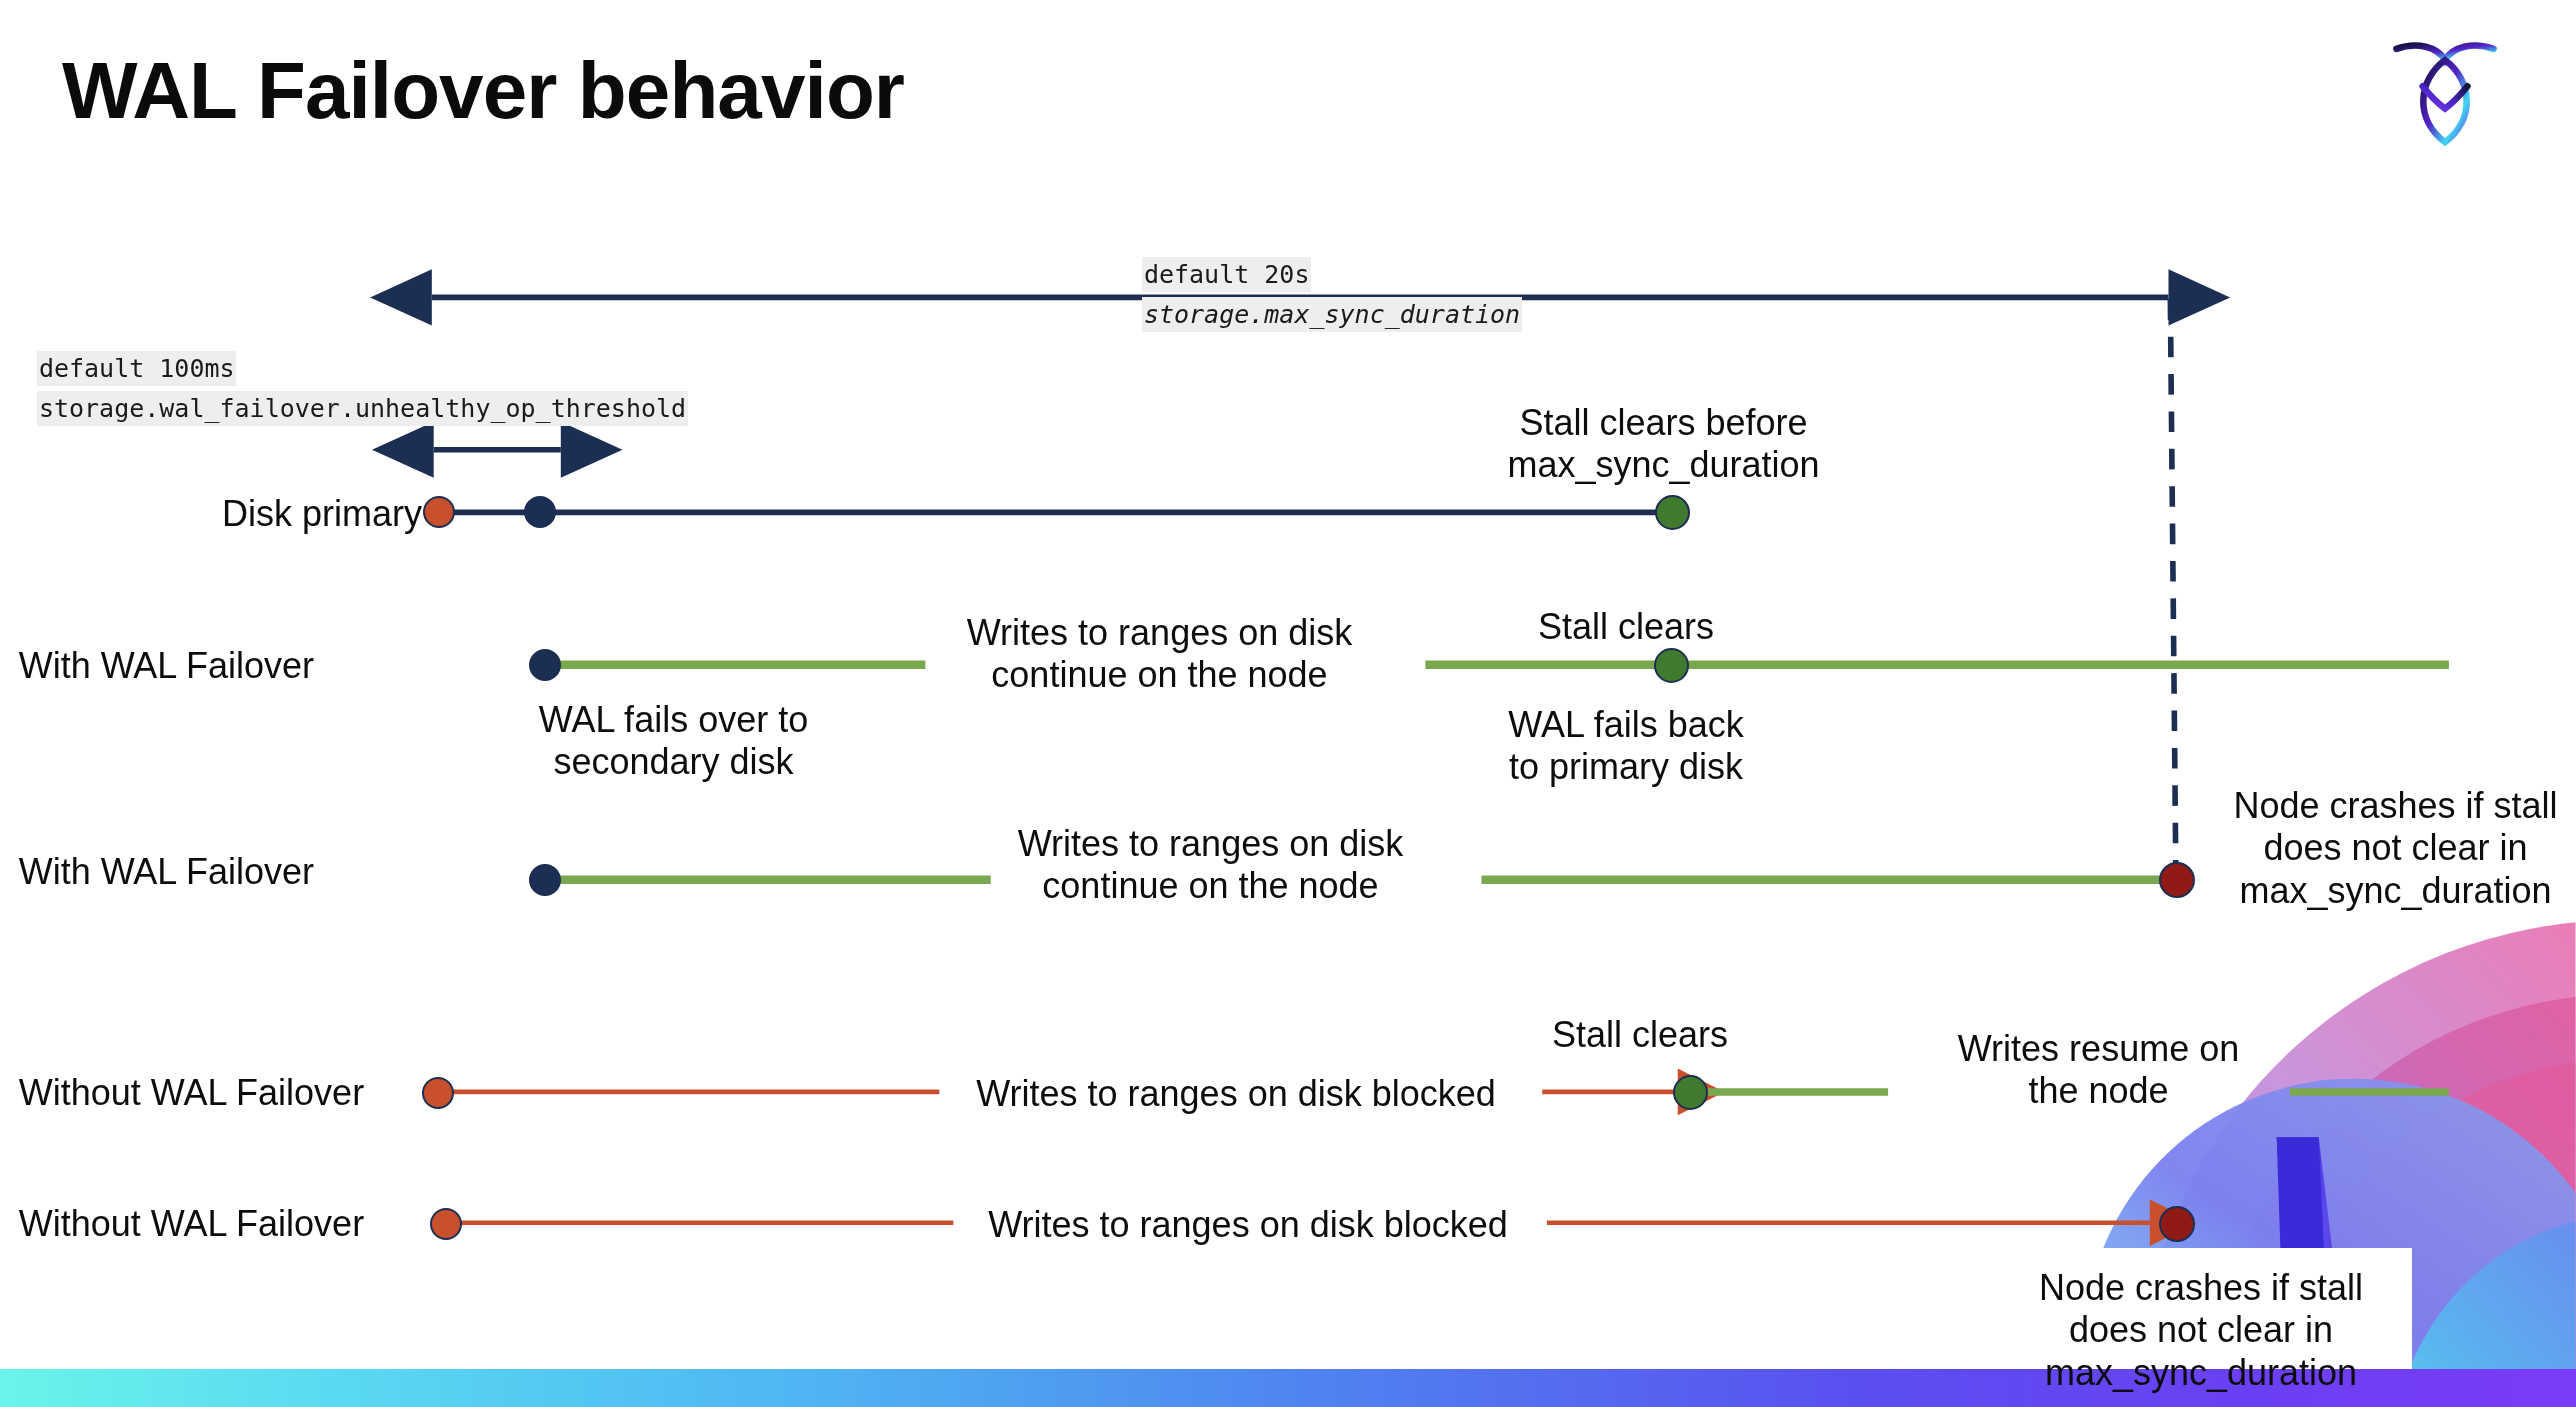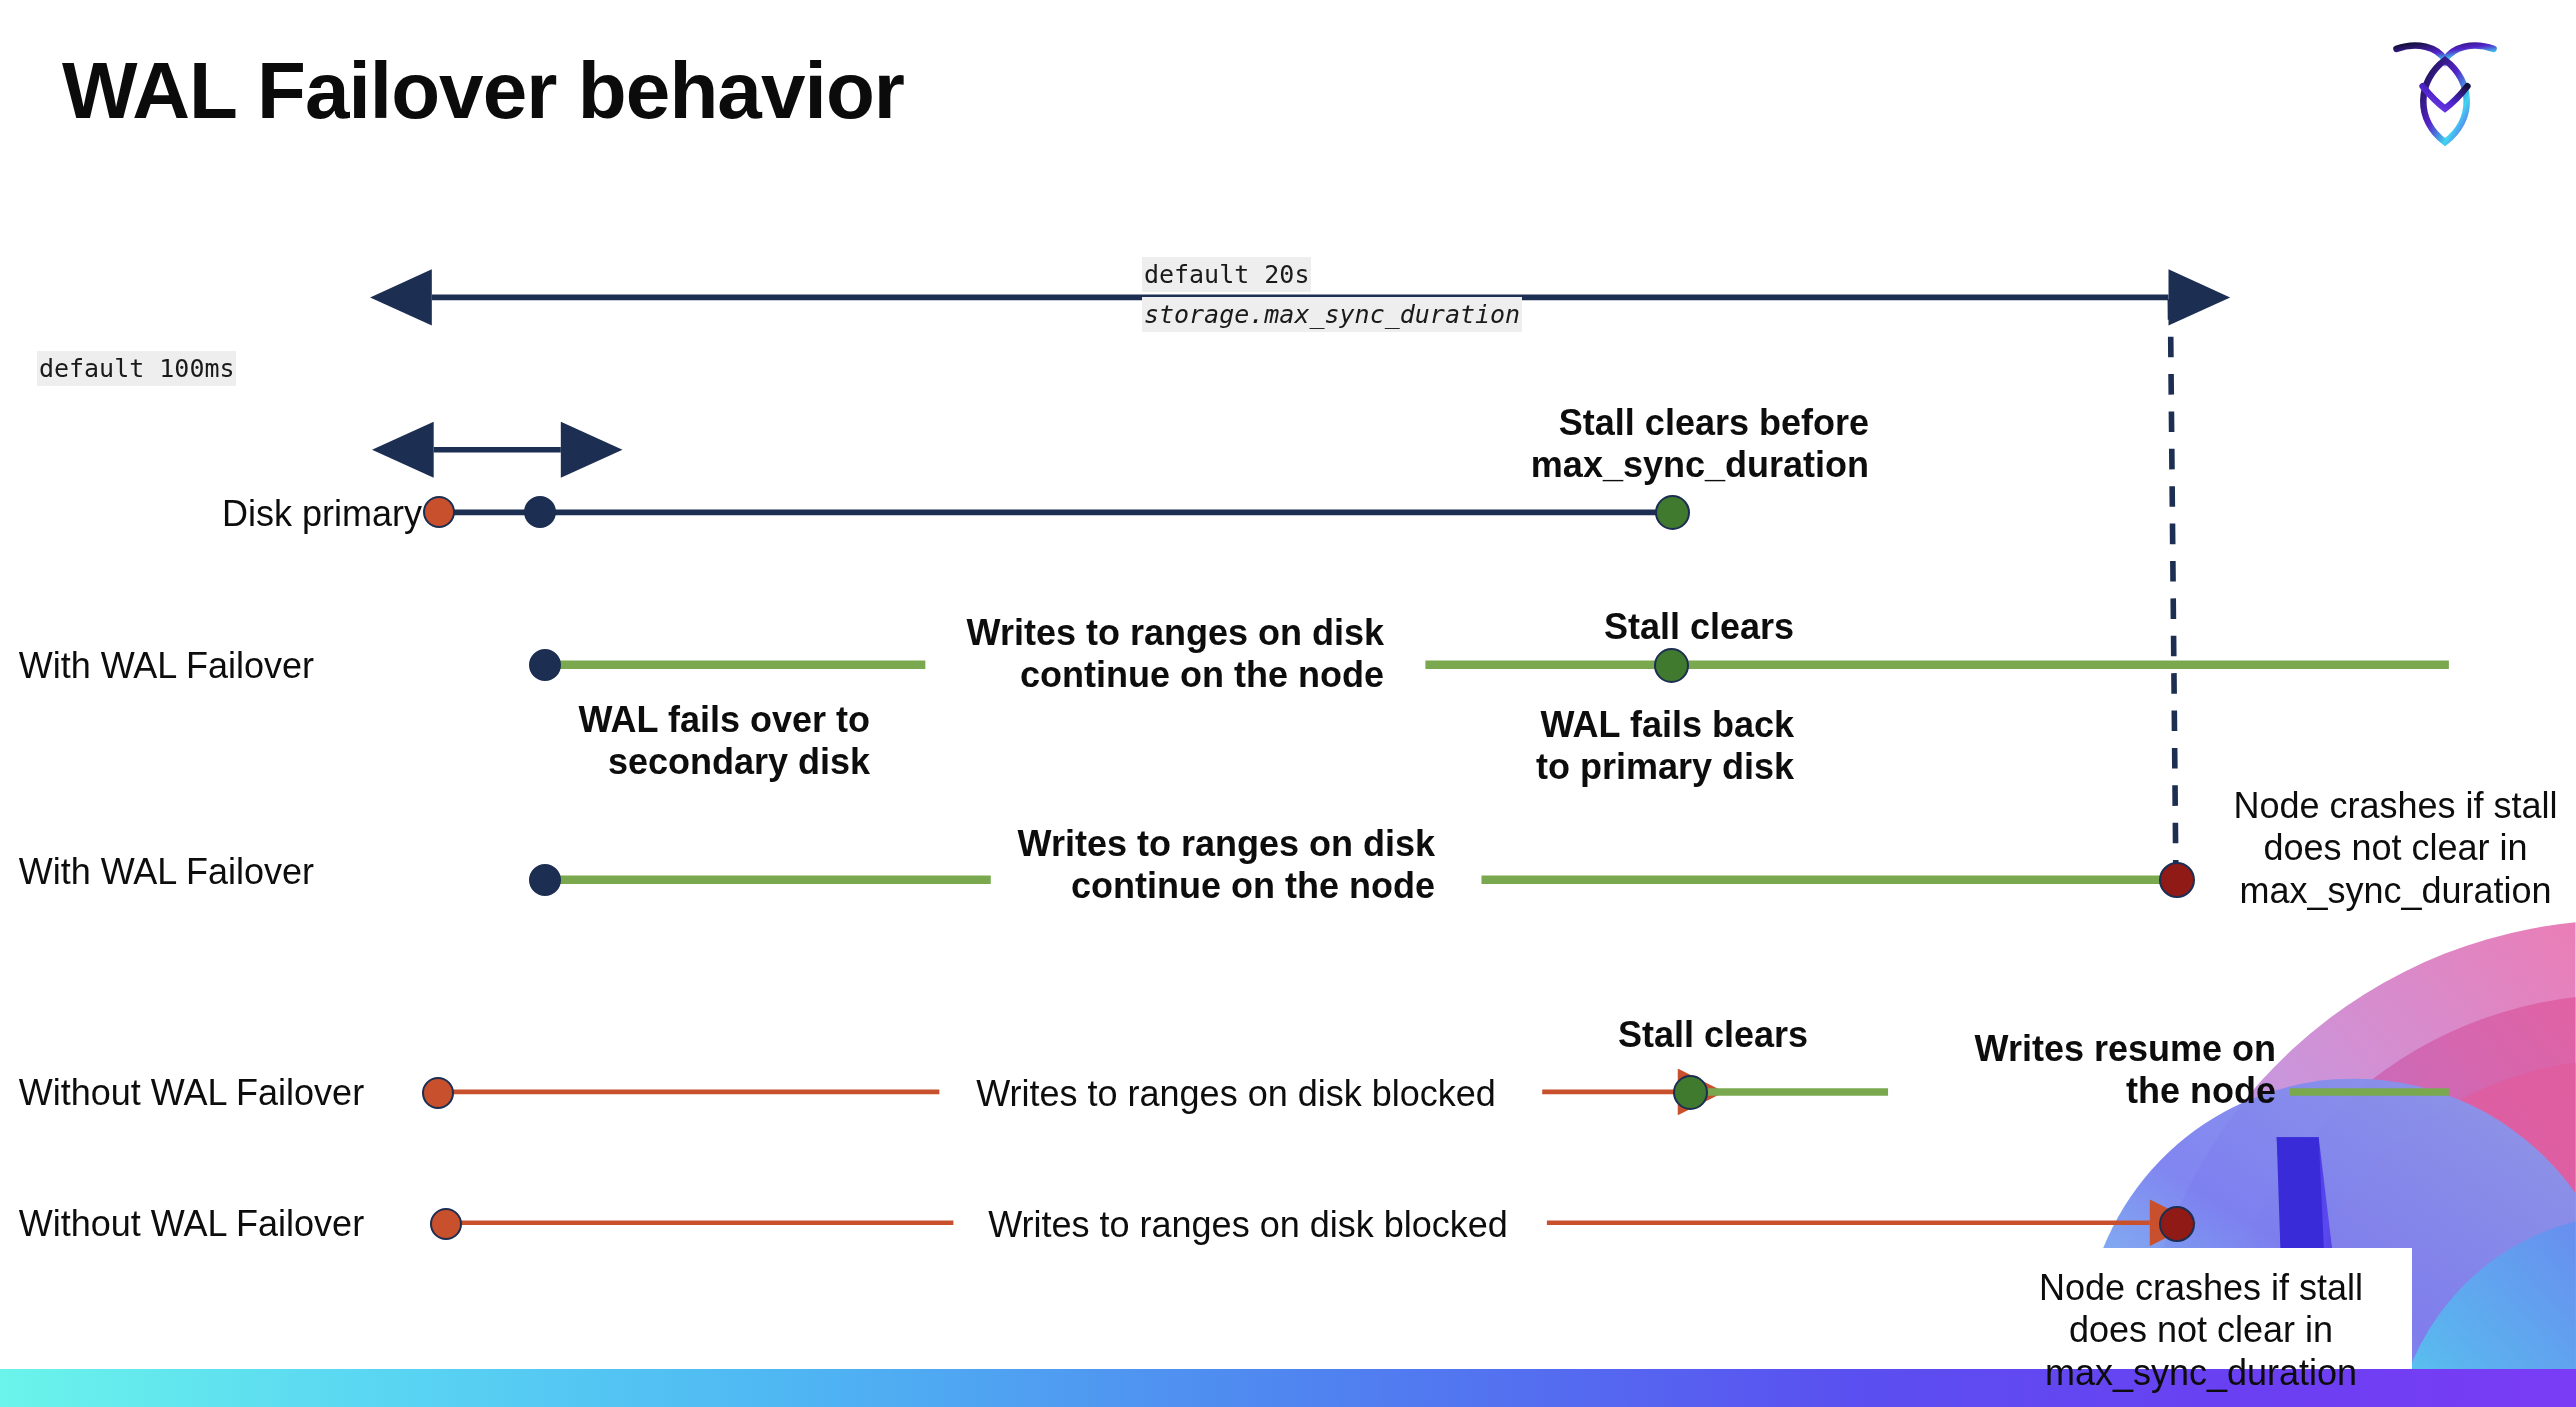--- a/index.html
+++ b/index.html
@@ -47,21 +47,21 @@
     padding:0.9px 1.9px;
   }
 
   
   .lbl{
     position:absolute;
     font-size:36px;color:#0d0d0d;
     line-height:1.18;
     white-space:pre-line;
   }
-  .lbl.c{text-align:right;font-weight:bold;}
+  .lbl.c{text-align:center;}
   .lbl.l{text-align:center;}
 
   .rowlabel{
     position:absolute;
     font-size:36px;color:#0d0d0d;
     white-space:nowrap;
   }
 
   
   .dot{
@@ -203,20 +203,21 @@
     <g>
       <line x1="478" y1="1308" x2="1020" y2="1308" stroke="#c8502c" stroke-width="5"></line>
       <line x1="1655" y1="1308" x2="2300" y2="1308" stroke="#c8502c" stroke-width="5" marker-end="url(#orangeR)"></line>
     </g>
   </svg>
 
   <div class="code" style="left:1142px;top:257px;">default 20s</div>
   <div class="code" style="left:1142px;top:297px;font-style:italic;">storage.max_sync_duration</div>
 
   <div class="code" style="left:37px;top:351px;">default 100ms</div>
+  <div class="code" style="left:37px;top:391px;">storage.wal_failover.unhealthy_op_threshold</div>
 
   <div class="rowlabel" style="left:222px;top:493px;">Disk primary</div>
   <div class="lbl c" style="left:1458px;top:402px;width:411px;">Stall clears before
 max_sync_duration</div>
   <div class="dot red" style="left:423px;top:496px;width:32px;height:32px;"></div>
   <div class="dot navy" style="left:524px;top:496px;width:32px;height:32px;"></div>
   <div class="dot green" style="left:1655px;top:495px;width:35px;height:35px;"></div>
 
   <div class="rowlabel" style="left:18.7px;top:645px;">With WAL Failover</div>
   <div class="lbl c" style="left:935px;top:612px;width:449px;">Writes to ranges on disk

